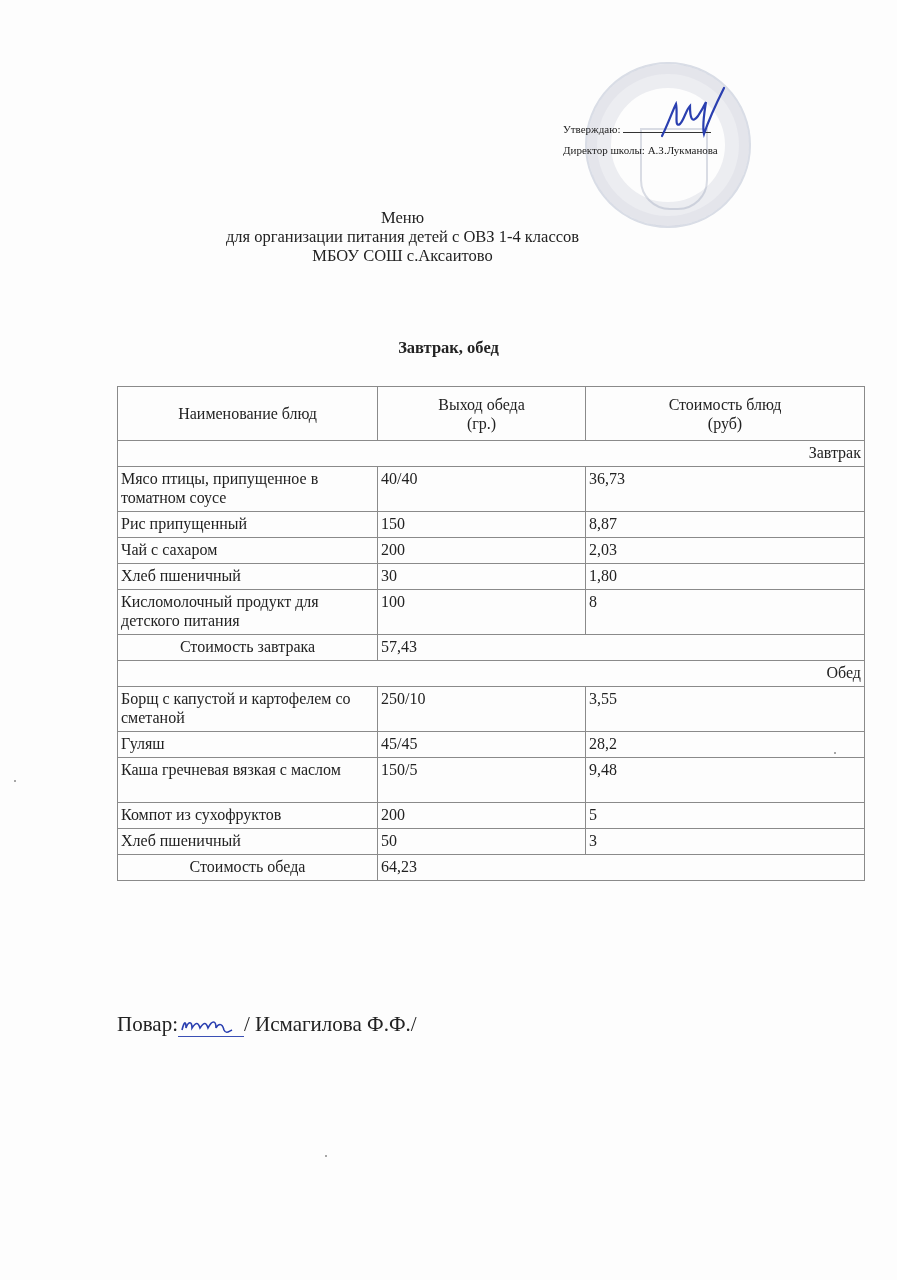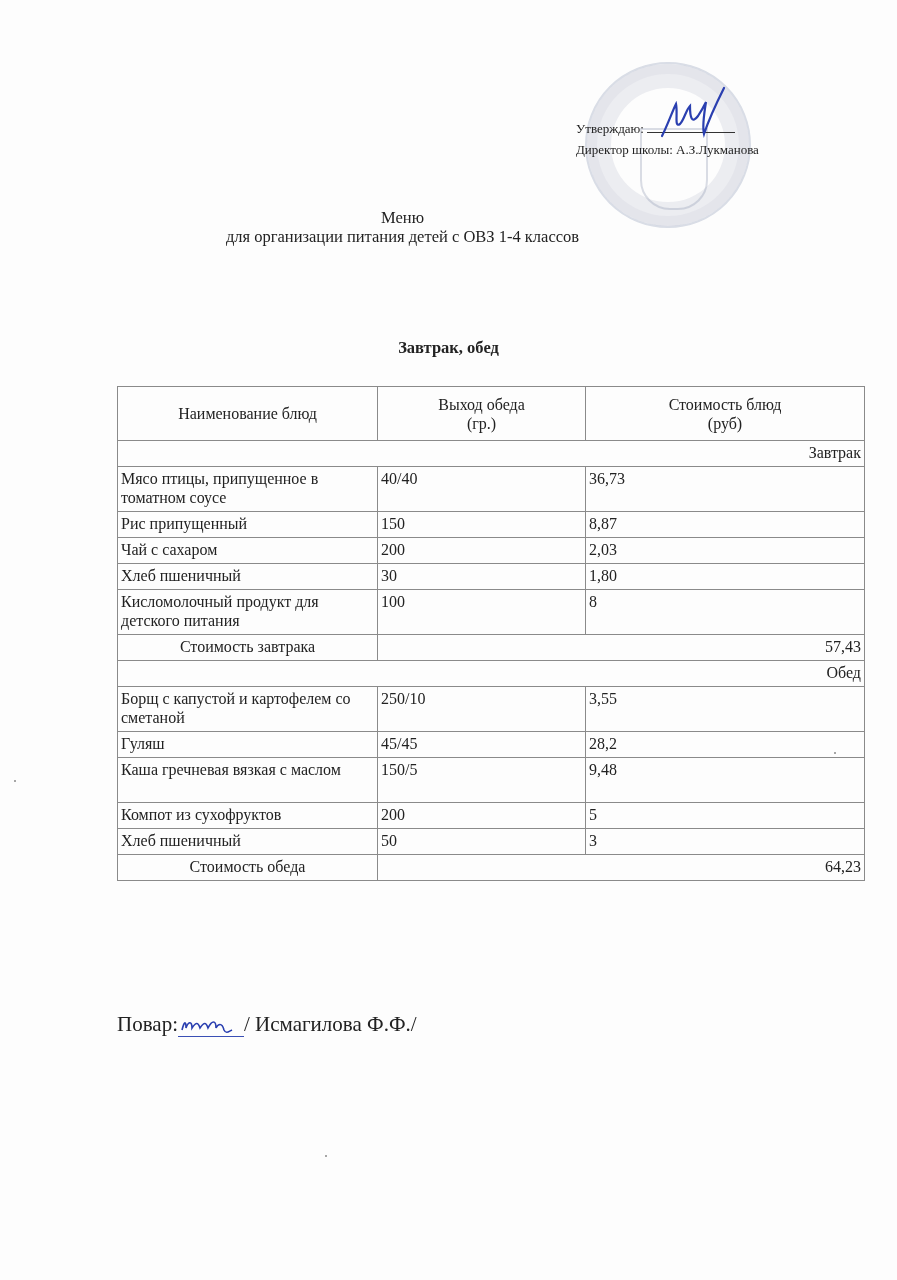--- a/index.html
+++ b/index.html
@@ -10,21 +10,21 @@
     .stamp {
       position: absolute; left: 585px; top: 62px; width: 162px; height: 162px;
       border-radius: 50%; border: 2px solid rgba(150,160,185,0.35);
       box-shadow: inset 0 0 0 10px rgba(170,175,195,0.12), inset 0 0 0 22px rgba(255,255,255,0), inset 0 0 0 24px rgba(160,165,190,0.18);
     }
     .stamp-emblem {
       position: absolute; left: 640px; top: 128px; width: 64px; height: 78px;
       border: 2px solid rgba(150,158,180,0.35); border-radius: 0 0 30px 30px;
     }
     .approve {
-      position: absolute; left: 576px; top: 118px; font-size: 13px; line-height: 21px; z-index: 2;
+      position: absolute; left: 563px; top: 118px; font-size: 11px; line-height: 21px; z-index: 2;
     }
     .approve .sigline { display: inline-block; width: 88px; border-bottom: 1px solid #333; height: 14px; vertical-align: baseline; }
     .director-sig {
       position: absolute; left: 658px; top: 84px; width: 70px; height: 58px; z-index: 3;
     }
     .title-block {
       position: absolute; left: 0; width: 805px; top: 208px; text-align: center; font-size: 16.5px; line-height: 19px;
     }
     .subtitle {
       position: absolute; left: 0; width: 897px; top: 338px; text-align: center; font-size: 16.5px; font-weight: bold;
@@ -34,21 +34,21 @@
       font-size: 16px; line-height: 19px;
     }
     table.menu td, table.menu th {
       border: 1px solid #8a8a8a; padding: 2px 3px; vertical-align: top; font-weight: normal;
     }
     table.menu th { text-align: center; vertical-align: middle; height: 49px; }
     .c1 { width: 253px; } .c2 { width: 201px; }
     .section td { text-align: right; font-weight: bold; height: 21px; }
     .total td { font-weight: bold; height: 21px; }
     .total .lbl { text-align: center; }
-    .total .val { text-align: right; }
+    .total .val { text-align: left; }
     .row1 td { height: 21px; }
     .row2 td { height: 40px; }
     .cook {
       position: absolute; left: 117px; top: 1012px; font-size: 21px;
     }
     .cook-sig { display: inline-block; width: 66px; height: 20px; position: relative; vertical-align: bottom; border-bottom: 1px solid #3a4fb5; }
     .speck { position: absolute; width: 2px; height: 2px; background: #888; border-radius: 50%; }
   </style>
 </head>
 <body>
@@ -61,20 +61,21 @@
 </svg>
 
 <div class="approve">
   <div><span>Утверждаю:</span> <span class="sigline"></span></div>
   <div>Директор школы: А.З.Лукманова</div>
 </div>
 
 <div class="title-block">
   <div>Меню</div>
   <div>для организации питания  детей с ОВЗ 1-4 классов</div>
+  <div>МБОУ СОШ с.Аксаитово</div>
 </div>
 
 <div class="subtitle">Завтрак, обед</div>
 
 <table class="menu">
   <tbody>
       <tr>
     <th class="c1">Наименование блюд</th>
     <th class="c2"><span>Выход обеда</span><br><span>(гр.)</span></th>
     <th><span>Стоимость блюд</span><br><span>(руб)</span></th>

